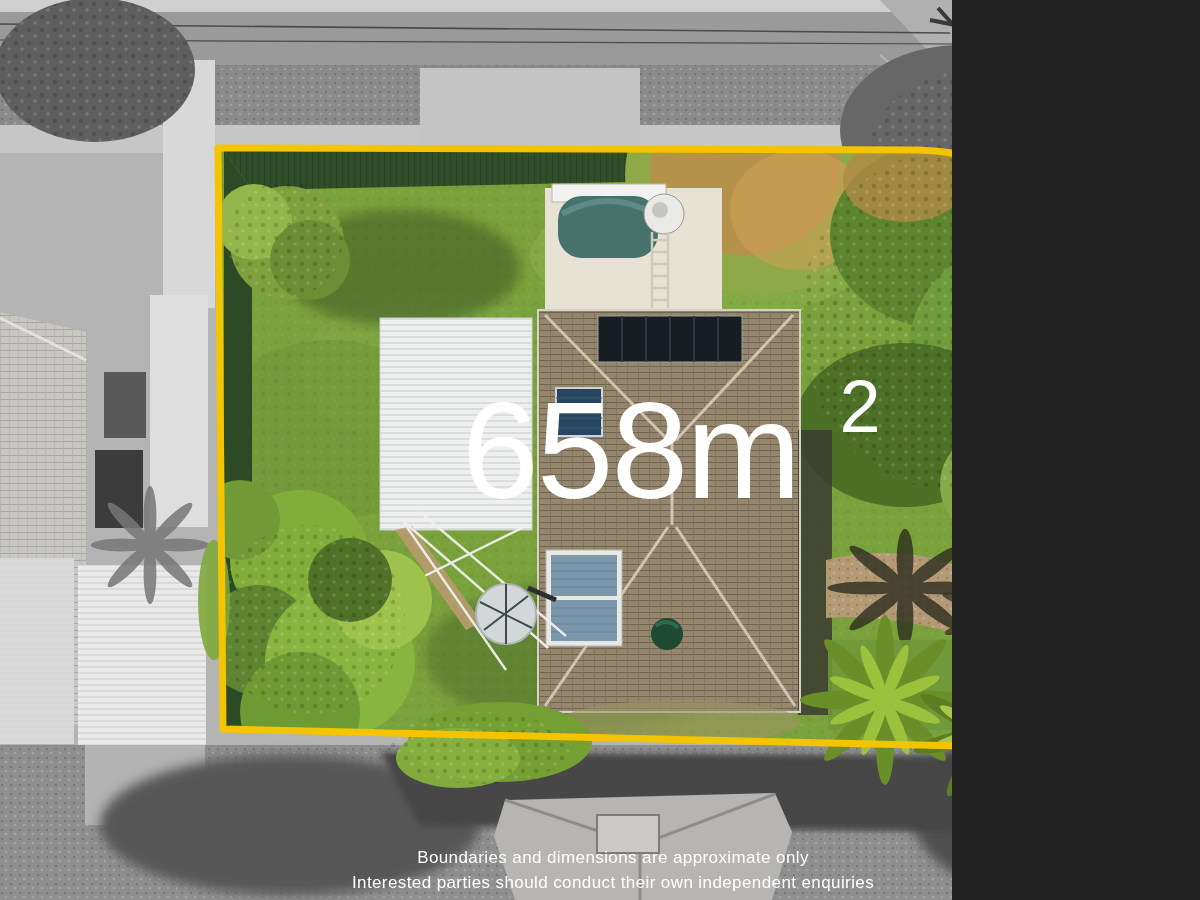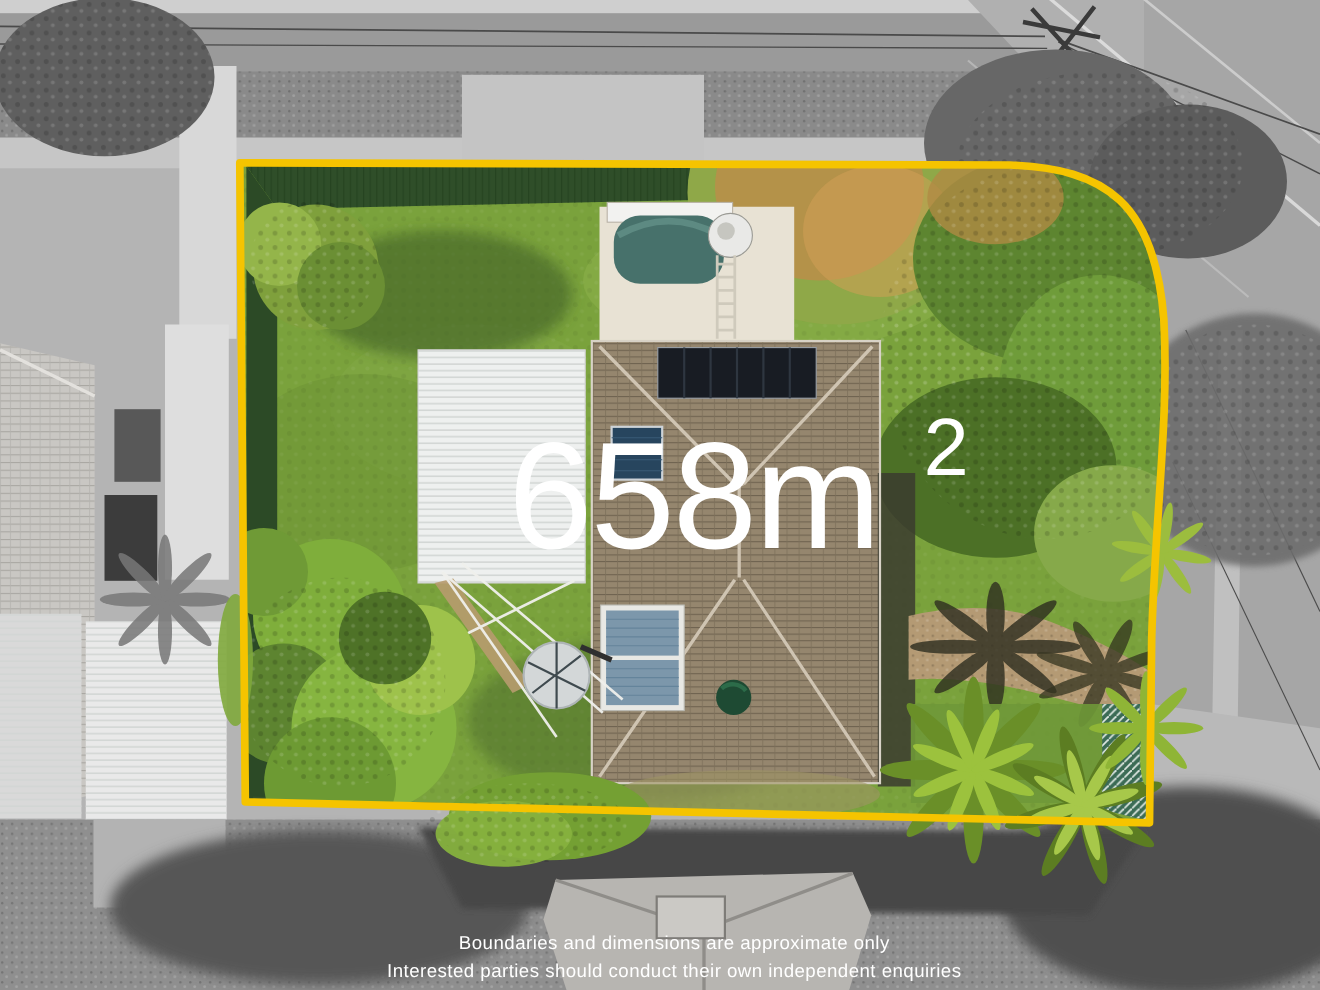--- a/index.html
+++ b/index.html
@@ -1,16 +1,16 @@
 <!DOCTYPE html>
 <html><head>
 <meta charset="utf-8">
 <style>
   html,body{margin:0;padding:0;background:#222;}
-  #stage{width:1200px;height:900px;position:relative;overflow:hidden;
+  #stage{width:952px;height:900px;position:relative;overflow:hidden;
          font-family:"Liberation Sans",sans-serif;}
   svg{display:block;}
   .area-text{font-family:"Liberation Sans",sans-serif;font-weight:400;
              letter-spacing:-2px;}
   .disclaimer{font-family:"Liberation Sans",sans-serif;font-weight:400;
               letter-spacing:.4px;}
 </style>
 </head>
 <body>
 

